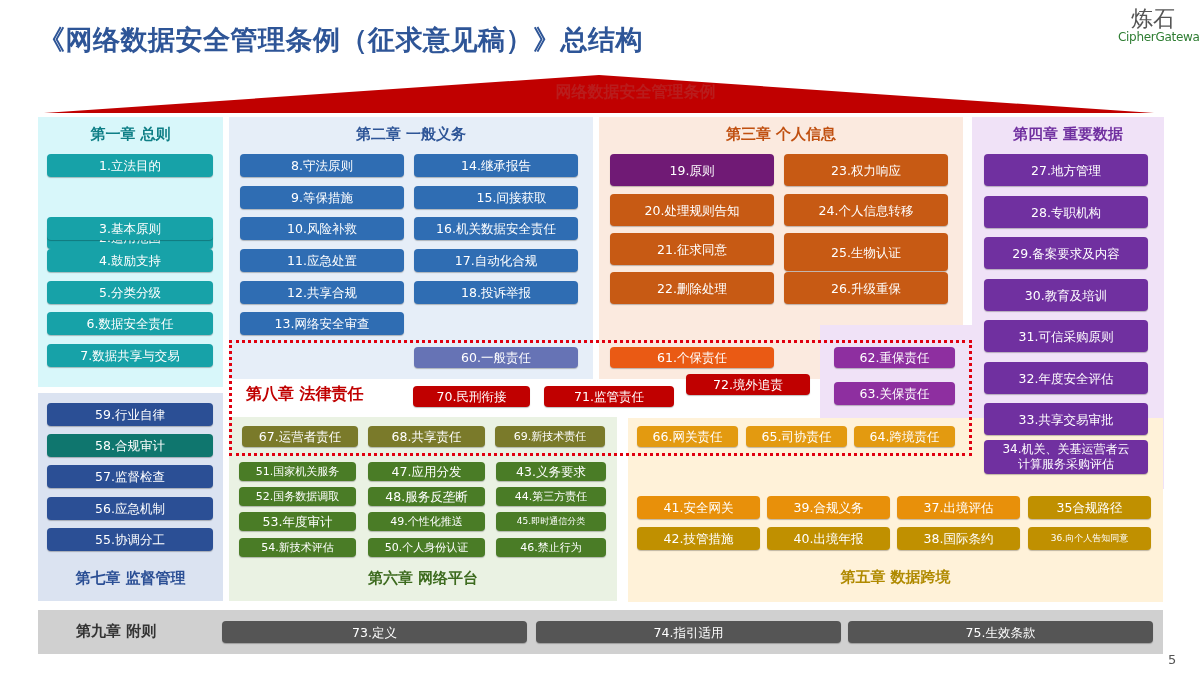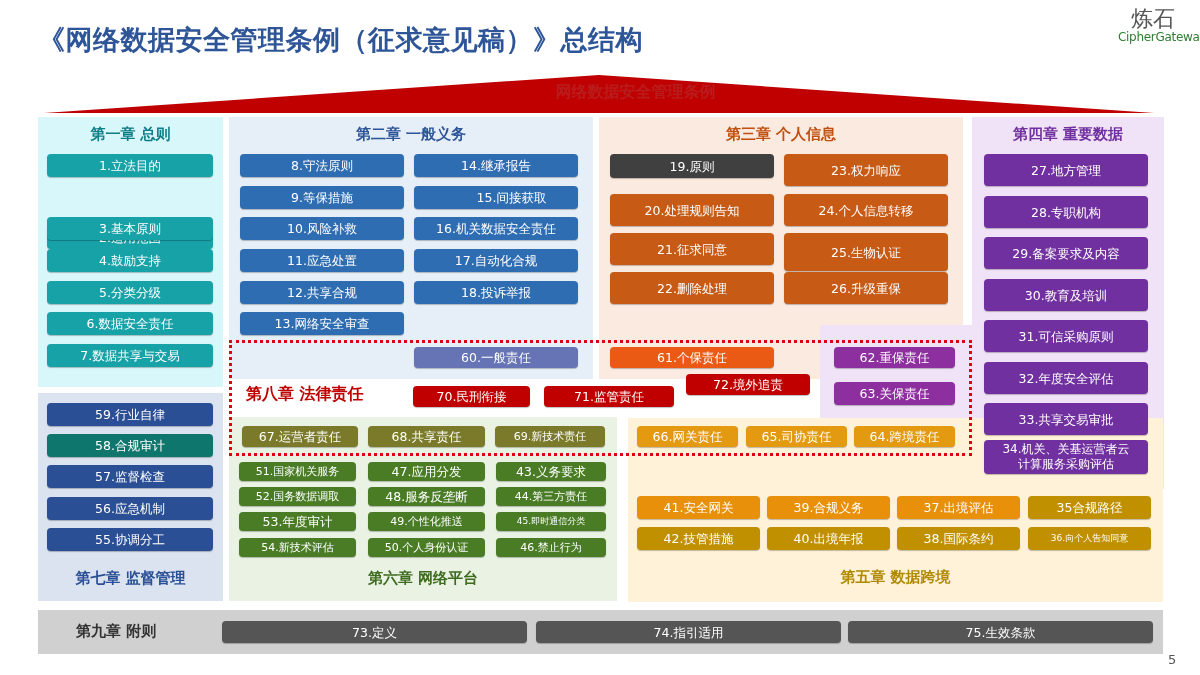--- a/index.html
+++ b/index.html
@@ -89,21 +89,21 @@
 <div class="box" style="left:240px;top:249px;width:164px;height:23px;background:#2f6db3;">11.应急处置</div>
 <div class="box" style="left:240px;top:281px;width:164px;height:23px;background:#2f6db3;">12.共享合规</div>
 <div class="box" style="left:240px;top:312px;width:164px;height:23px;background:#2f6db3;">13.网络安全审查</div>
 
 <div class="box" style="left:414px;top:154px;width:164px;height:23px;background:#2f6db3;">14.继承报告</div>
 <div class="box" style="left:414px;top:186px;width:164px;height:23px;background:#2f6db3;padding-left:31px;">15.间接获取</div>
 <div class="box" style="left:414px;top:217px;width:164px;height:23px;background:#2f6db3;">16.机关数据安全责任</div>
 <div class="box" style="left:414px;top:249px;width:164px;height:23px;background:#2f6db3;">17.自动化合规</div>
 <div class="box" style="left:414px;top:281px;width:164px;height:23px;background:#2f6db3;">18.投诉举报</div>
 
-<div class="box" style="left:610px;top:154px;width:164px;height:24px;background:#404040;">19.原则</div>
+<div class="box" style="left:610px;top:154px;width:164px;height:32px;background:#701a75;">19.原则</div>
 <div class="box" style="left:610px;top:194px;width:164px;height:32px;background:#c75a14;">20.处理规则告知</div>
 <div class="box" style="left:610px;top:233px;width:164px;height:32px;background:#c75a14;">21.征求同意</div>
 <div class="box" style="left:610px;top:272px;width:164px;height:32px;background:#c75a14;">22.删除处理</div>
 
 <div class="box" style="left:784px;top:154px;width:164px;height:32px;background:#c75a14;">23.权力响应</div>
 <div class="box" style="left:784px;top:194px;width:164px;height:32px;background:#c75a14;">24.个人信息转移</div>
 <div class="box" style="left:784px;top:233px;width:164px;height:38px;background:#c75a14;">25.生物认证</div>
 <div class="box" style="left:784px;top:272px;width:164px;height:32px;background:#c75a14;">26.升级重保</div>
 
 <div class="box" style="left:984px;top:154px;width:164px;height:32px;background:#7030a0;">27.地方管理</div>

